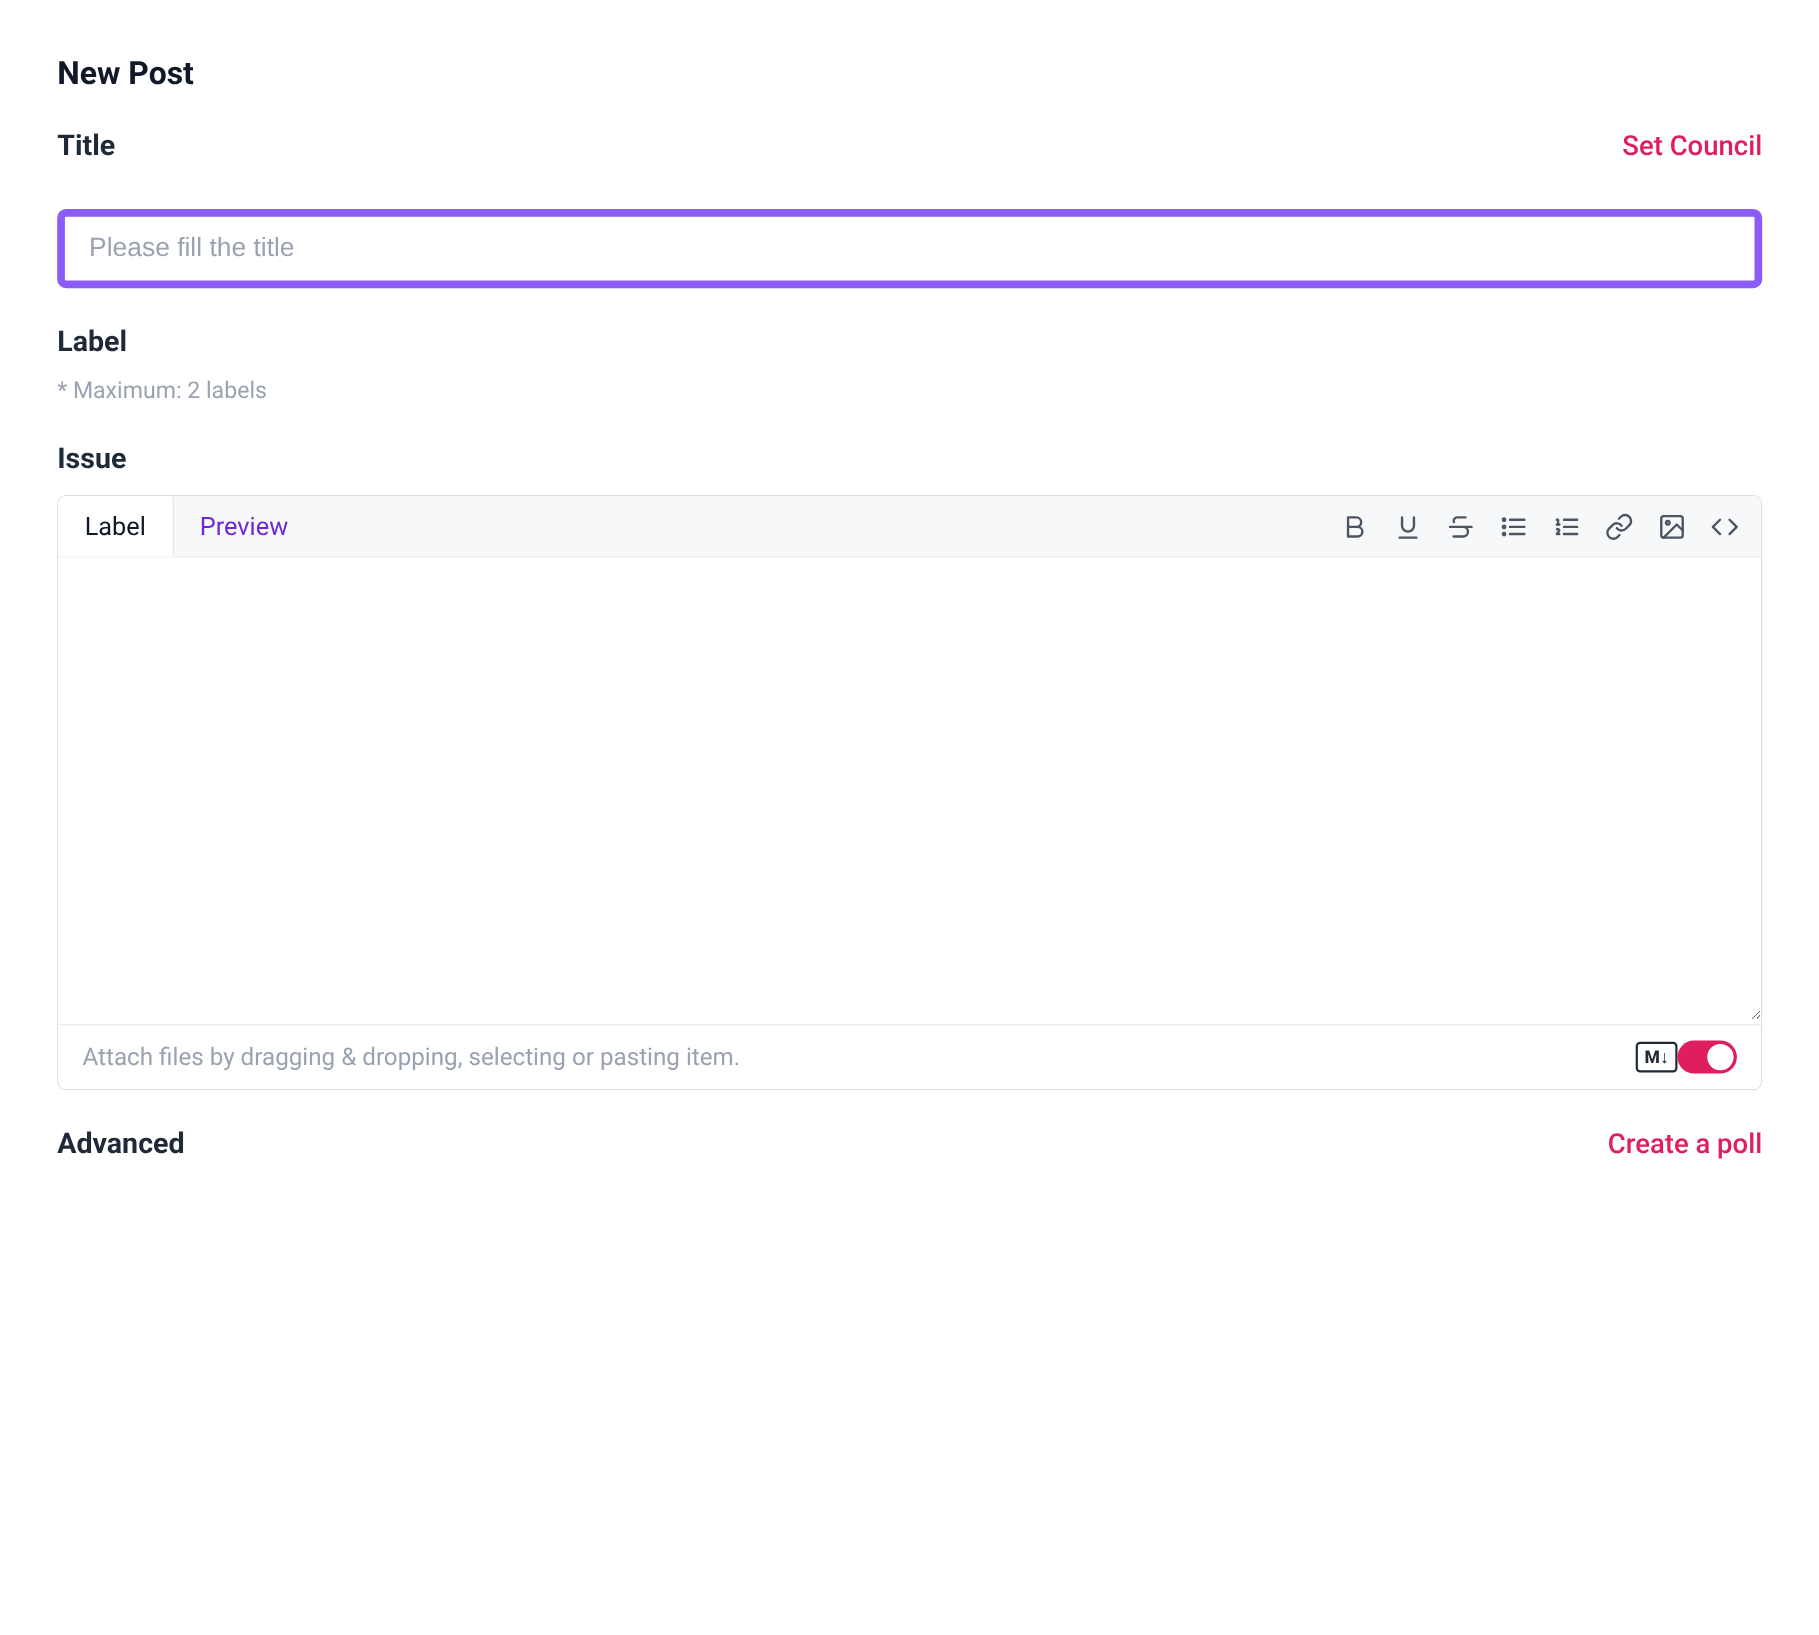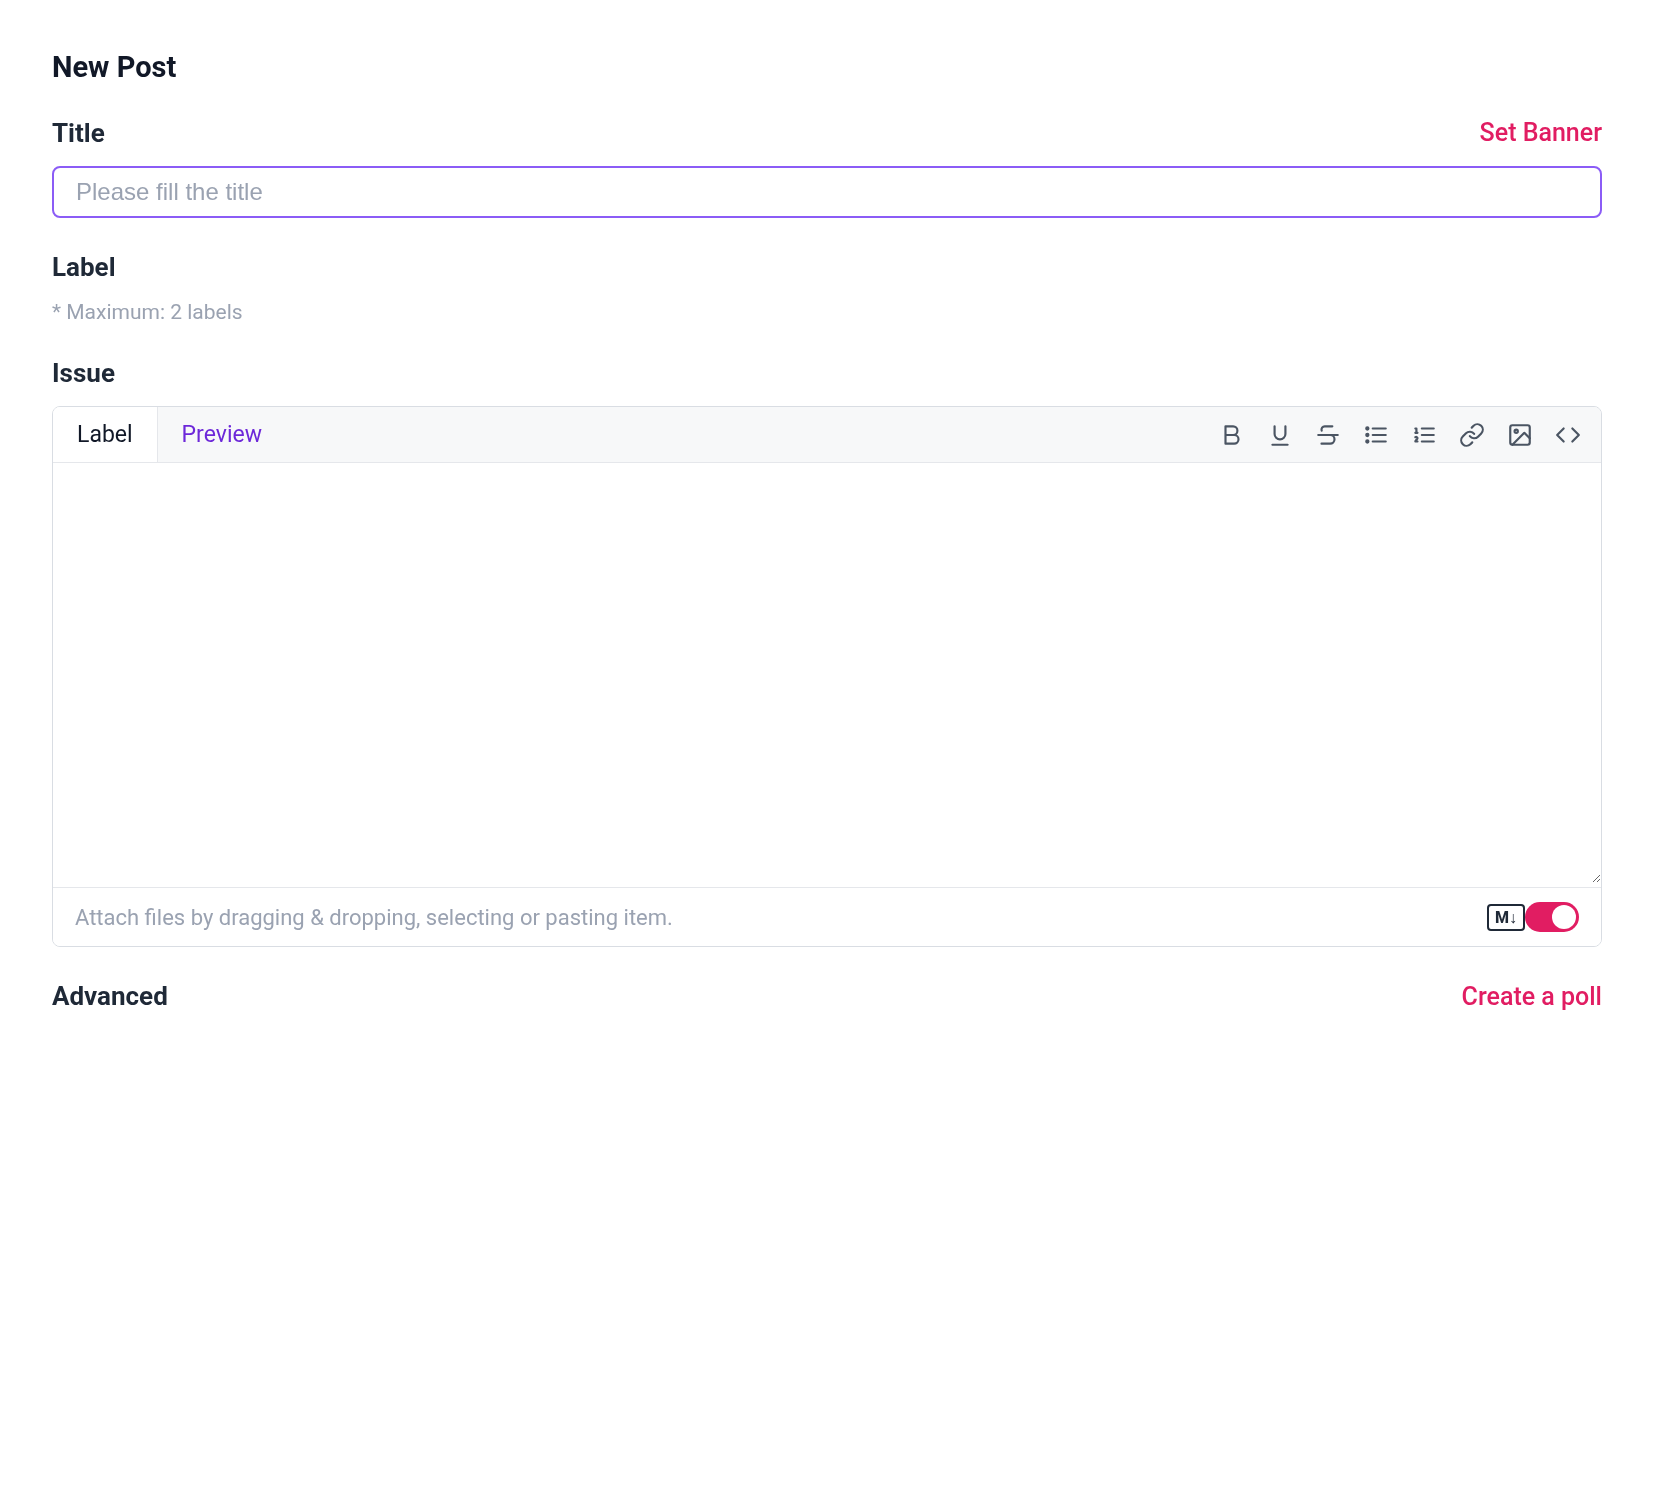--- a/index.html
+++ b/index.html
@@ -1,22 +1,22 @@
 <!DOCTYPE html>
 <html><head>
 <meta charset="utf-8">
 <style>
 * { box-sizing: border-box; margin: 0; padding: 0; }
 body { font-family: -apple-system, BlinkMacSystemFont, "Segoe UI", Roboto, Helvetica, Arial, sans-serif; background: #fff; color: #1f2937; padding: 50px 52px; width: 1654px; }
 .section { margin-bottom: 34px; }
 .page-title { font-size: 29px; font-weight: 700; color: #111827; margin-bottom: 34px; }
-.section-head { display: flex; justify-content: space-between; align-items: flex-start; margin-bottom: 18px; }
+.section-head { display: flex; justify-content: space-between; align-items: center; margin-bottom: 18px; }
 .section-label { font-size: 26px; font-weight: 700; color: #1f2937; }
 .link-action { font-size: 25px; font-weight: 500; color: #e11d62; cursor: pointer; }
-input.title-input { width: 100%; height: 52px; border: 2px solid #8b5cf6; border-radius: 8px; padding: 0 22px; font-size: 24px; color: #1f2937; outline: none; background: #fff; }
+input.title-input { width: 100%; height: 72px; border: 7px solid #8b5cf6; border-radius: 8px; padding: 0 22px; font-size: 24px; color: #1f2937; outline: none; background: #fff; margin-top: 24px; }
 input.title-input::placeholder { color: #9aa2b1; }
 .labels { display: flex; gap: 16px; flex-wrap: wrap; margin-bottom: 14px; }
 .label-pill { border: 1px solid #d9dde3; background: #fff; border-radius: 999px; padding: 10px 22px; font-size: 22px; color: #4b5563; cursor: pointer; }
 .hint { font-size: 21px; color: #9aa2b1; }
 .editor { border: 1px solid #d9dde3; border-radius: 8px; overflow: hidden; }
 .editor-toolbar { background: #f7f8f9; border-bottom: 1px solid #e5e7eb; display: flex; align-items: stretch; height: 56px; }
 .tabs { display: flex; }
 .tab { padding: 0 24px; display: flex; align-items: center; font-size: 23px; color: #6d28d9; cursor: pointer; }
 .tab.active { background: #fff; color: #111827; border-right: 1px solid #e5e7eb; }
 .toolbar-spacer { flex: 1; }
@@ -34,21 +34,21 @@
 .advanced-row { display: flex; justify-content: space-between; align-items: baseline; margin-top: 24px; }
 </style>
 </head>
 <body>
 
 <h1 class="page-title">New Post</h1>
 
 <div class="section">
   <div class="section-head">
     <div class="section-label">Title</div>
-    <div class="link-action">Set Banner</div>
+    <div class="link-action">Set Council</div>
   </div>
   <input class="title-input" type="text" placeholder="Please fill the title" style="">
 </div>
 
 <div class="section">
   <div class="section-head">
     <div class="section-label">Label</div>
   </div>
   <div class="hint">* Maximum: 2 labels</div>
 </div>

